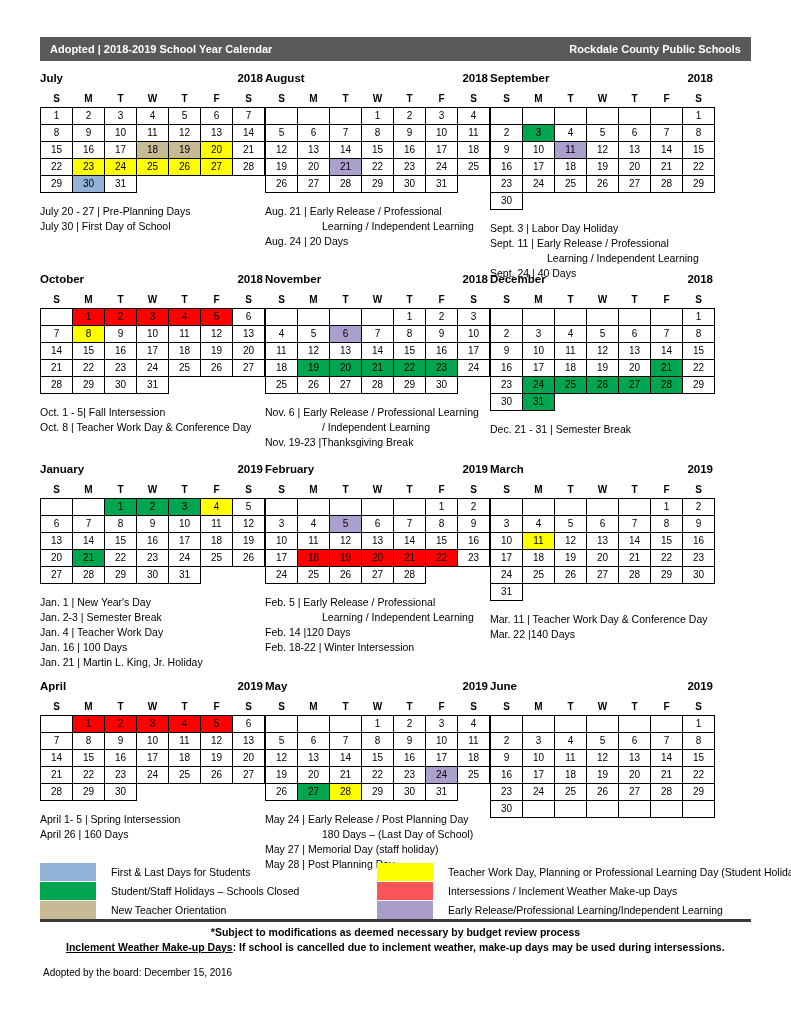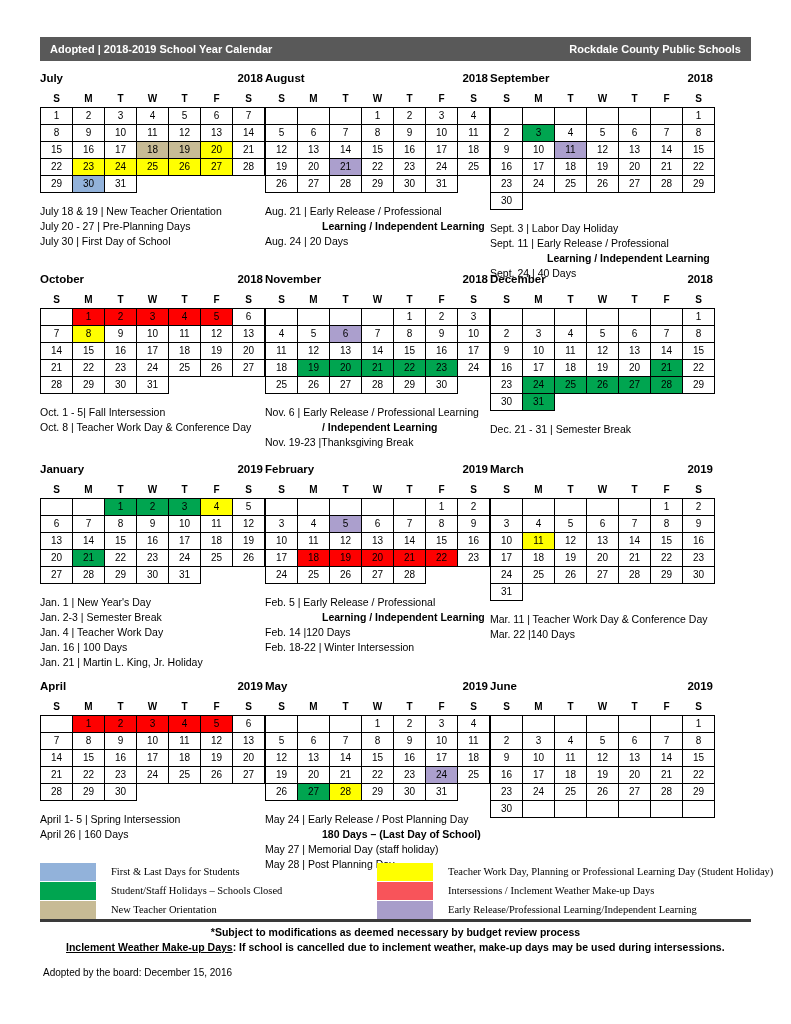--- a/index.html
+++ b/index.html
@@ -28,27 +28,27 @@
   .cal th {
     font-size:10px; font-weight:bold; height:16px; text-align:center;
     border:none; vertical-align:middle;
   }
   .cal td {
     height:17px; font-size:10px; text-align:center; vertical-align:middle;
     border:1px solid #000; background:#fff;
   }
   .cal td.blank { border:none; background:transparent; }
   .notes { margin-top:11px; font-size:10.5px; line-height:15px; }
-  .note.indent { padding-left:57px;font-weight:bold; }
+  .note.indent { padding-left:57px; }
   .legend {
     position:absolute; left:40px; top:862px; width:711px;
     display:grid; grid-template-columns:337px 374px; row-gap:0;
   }
   .legend-col { display:flex; flex-direction:column; }
-  .legend-item { display:flex; align-items:center; height:19px;font-family:Liberation Serif, serif; }
+  .legend-item { display:flex; align-items:center; height:19px; }
   .legend-swatch { width:56px; height:18px; margin-right:15px; flex:none; }
   .legend-label { font-size:10.5px; white-space:nowrap; }
   .footer-rule {
     position:absolute; left:40px; top:919px; width:711px; height:0;
     border-top:3px solid #3a3a3a;
   }
   .footer-line1 {
     position:absolute; left:40px; top:926px; width:711px;
     text-align:center; font-size:10.5px; font-weight:bold;
   }
@@ -129,21 +129,20 @@
             <td class="day" style="background: rgb(146, 178, 218);">30</td>
             <td class="day">31</td>
             <td class="blank"></td>
             <td class="blank"></td>
             <td class="blank"></td>
             <td class="blank"></td>
           </tr>
         </tbody>
       </table>
       <div class="notes">
-        <div class="note">July 18 &amp; 19 | New Teacher Orientation</div>
         <div class="note">July 20 - 27 | Pre-Planning Days</div>
         <div class="note">July 30 | First Day of School</div>
       </div>
     </div>
     <div class="month">
       <div class="month-header">
         <span class="mname">August</span>
         <span class="myear">2018</span>
       </div>
       <table class="cal">

